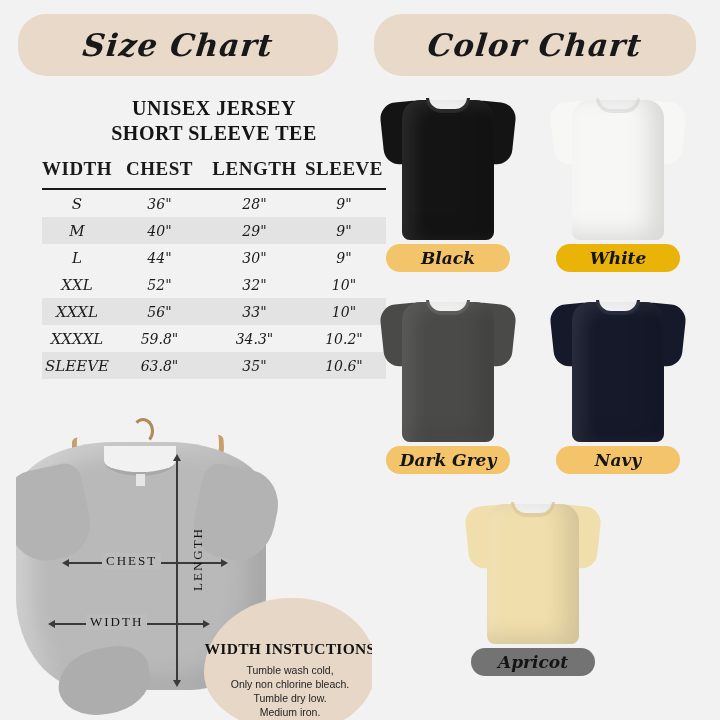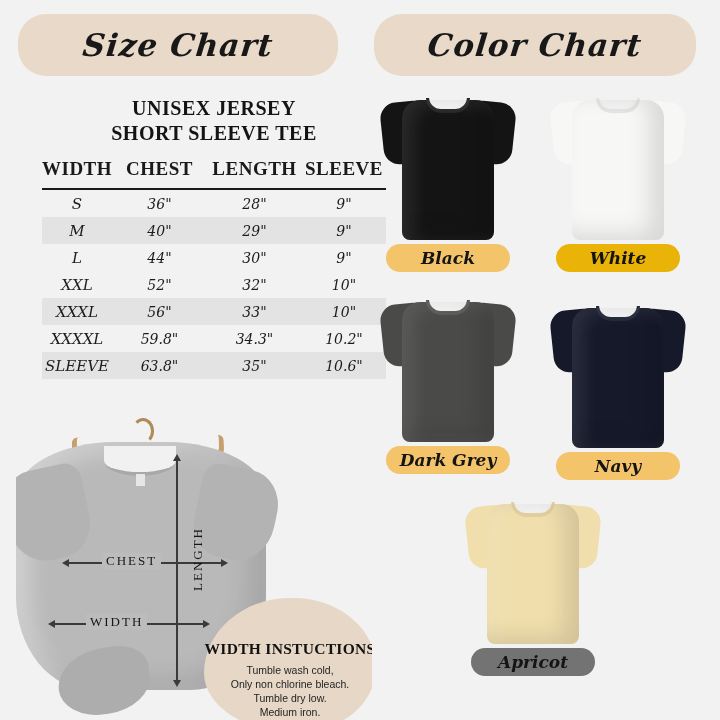--- a/index.html
+++ b/index.html
@@ -316,21 +316,21 @@
     height: 634px;
   }
   .swatch {
     position: absolute;
     width: 160px;
     height: 186px;
   }
   .sw-1 { left: 12px;  top: 8px; }
   .sw-2 { left: 182px; top: 8px; }
   .sw-3 { left: 12px;  top: 210px; }
-  .sw-4 { left: 182px; top: 216px; }
+  .sw-4 { left: 182px; top: 210px; }
   .sw-5 { left: 97px;  top: 412px; }
 
   .tshirt {
     position: absolute;
     left: 14px;
     top: 0;
     width: 132px;
     height: 146px;
   }
   .ts-body {

